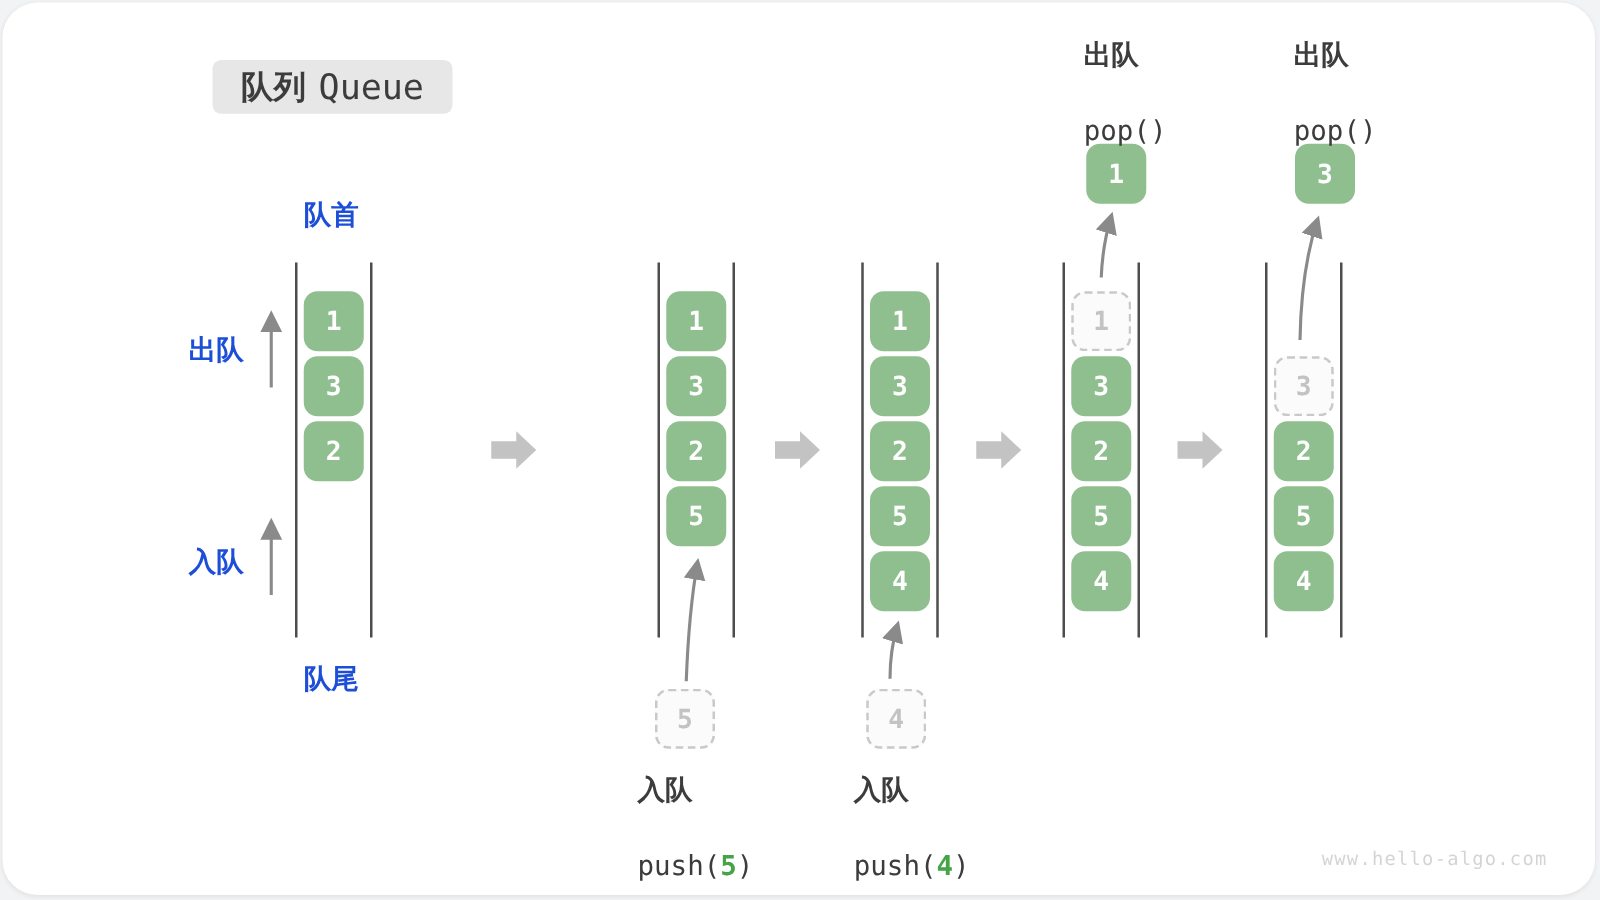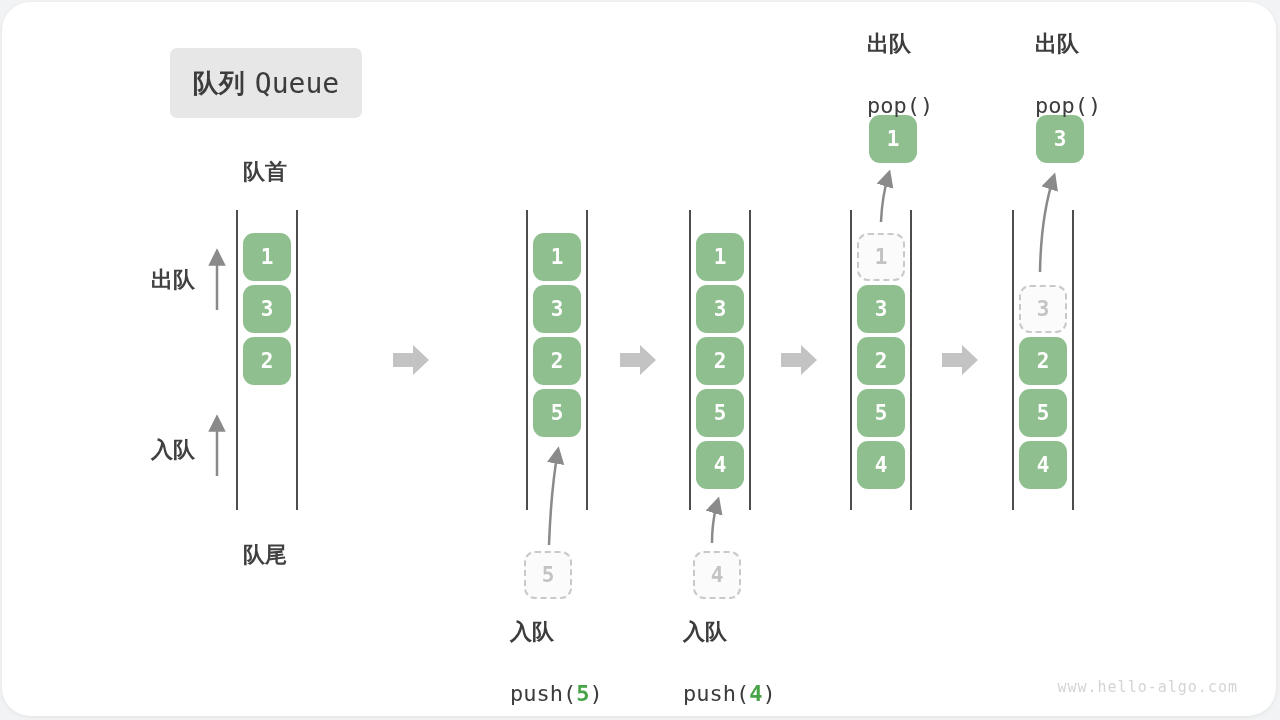--- a/index.html
+++ b/index.html
@@ -11,29 +11,29 @@
   }
   #canvas{
     position:absolute;left:0;top:0;width:1280px;height:720px;
   }
   #card{
     position:absolute;left:2px;top:2px;width:1274px;height:714px;
     background:#ffffff;border-radius:28px;
     box-shadow:0 1px 4px rgba(0,0,0,0.07);
   }
   #title-box{
-    position:absolute;left:170px;top:48px;width:192px;height:70px;
+    position:absolute;left:170px;top:48px;width:192px;height:43px;
     background:#e7e7e7;border-radius:7px;
     display:flex;align-items:center;justify-content:center;gap:10px;
     color:#3c3c3c;
   }
   #title-zh{font-size:26px;font-weight:bold;}
   #title-en{font-size:28px;font-family:"DejaVu Sans Mono","Liberation Mono",monospace;}
   .side-label{
-    position:absolute;color:#404040;font-weight:bold;font-size:22px;white-space:nowrap;
+    position:absolute;color:#1d4ed8;font-weight:bold;font-size:22px;white-space:nowrap;
   }
   .col-line{
     position:absolute;width:2px;height:300px;top:210px;background:#4d4d4d;
   }
   .qbox{
     position:absolute;width:48px;height:48px;border-radius:11px;
     display:flex;align-items:center;justify-content:center;
     font-family:"DejaVu Sans Mono","Liberation Mono",monospace;
     font-size:21px;font-weight:bold;box-sizing:border-box;
   }
@@ -60,21 +60,21 @@
 
 <div id="canvas">
   <div id="card"></div>
 
   <div id="title-box">
     <span id="title-zh">队列</span>
     <span id="title-en">Queue</span>
   </div>
 
   <div class="side-label" style="left:243px;top:157px;">队首</div>
-  <div class="side-label" style="left:243px;top:540px;">队尾</div>
+  <div class="side-label" style="left:243px;top:528px;">队尾</div>
   <div class="side-label" style="left:151px;top:265px;">出队</div>
   <div class="side-label" style="left:151px;top:435px;">入队</div>
 
   <div id="states-layer">
       <div class="col-line" style="left: 236px; top: 210px;"></div>
       <div class="col-line" style="left: 296px; top: 210px;"></div>
       <div class="qbox filled" style="left: 243px; top: 233px;">1</div>
       <div class="qbox filled" style="left: 243px; top: 285px;">3</div>
       <div class="qbox filled" style="left: 243px; top: 337px;">2</div>
       <div class="col-line" style="left: 526px; top: 210px;"></div>

